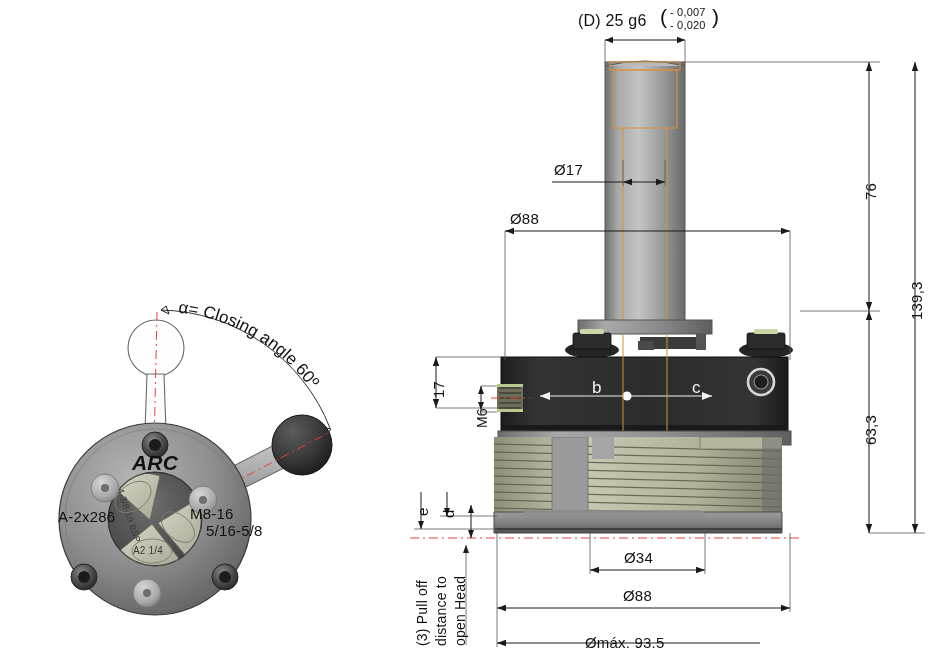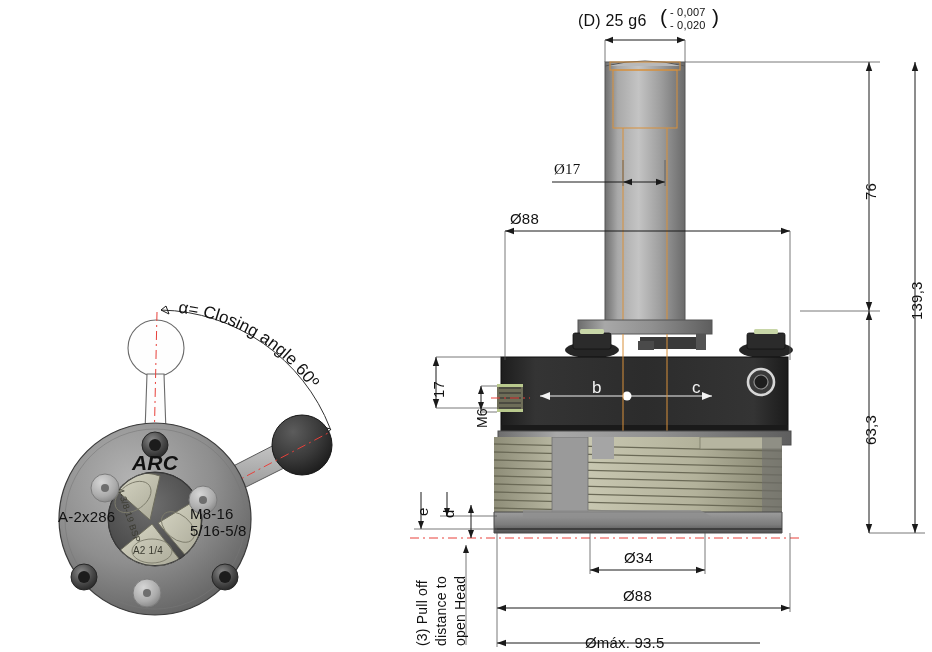--- a/index.html
+++ b/index.html
@@ -357,21 +357,21 @@
       <path d="M 466 545 l -3 8 l 6 0 z" fill="#1a1a1a"></path>
     </g>
   </svg>
 
   <div class="lbl" style="left:578px;top:12px;font-size:16px;">(D) 25 g6</div>
   <div class="lbl" style="left:660px;top:5px;font-size:21px;color:#111;">(</div>
   <div class="lbl sm" style="left:670px;top:6px;font-size:11px;">- 0,007</div>
   <div class="lbl sm" style="left:670px;top:19px;font-size:11px;">- 0,020</div>
   <div class="lbl" style="left:712px;top:5px;font-size:21px;color:#111;">)</div>
 
-  <div class="lbl" style="left:554px;top:161px;font-family:Liberation Serif, serif;">Ø17</div>
+  <div class="lbl" style="left:554px;top:161px;">Ø17</div>
   <div class="lbl" style="left:510px;top:210px;">Ø88</div>
 
   <div class="lbl rot90" style="left:862px;top:200px;">76</div>
   <div class="lbl rot90" style="left:908px;top:320px;">139,3</div>
   <div class="lbl rot90" style="left:862px;top:445px;">63,3</div>
 
   <div class="lbl rot90" style="left:430px;top:398px;">17</div>
   <div class="lbl rot90" style="left:474px;top:428px;font-size:14px;">M6</div>
   <div class="lbl rot90" style="left:414px;top:516px;">e</div>
   <div class="lbl rot90" style="left:440px;top:518px;">d</div>
@@ -383,17 +383,17 @@
   <div class="lbl" style="left:623px;top:587px;">Ø88</div>
   <div class="lbl" style="left:585px;top:622px;margin-top:12px;">Ømáx. 93.5</div>
 
   <div class="lbl rot90" style="left:414px;top:646px;font-size:14px;">(3) Pull off</div>
   <div class="lbl rot90" style="left:433px;top:646px;font-size:14px;">distance to</div>
   <div class="lbl rot90" style="left:452px;top:646px;font-size:14px;">open Head</div>
 
   <div class="lbl" style="left:132px;top:451px;font-size:21px;font-weight:bold;font-style:italic;text-align:center;">ARC</div>
   <div class="lbl" style="left:58px;top:508px;font-size:15px;">A-2x286</div>
   <div class="lbl" style="left:190px;top:505px;font-size:15px;">M8-16</div>
-  <div class="lbl" style="left:190px;top:522px;font-size:15px;">5/16-5/8</div>
+  <div class="lbl" style="left:206px;top:522px;font-size:15px;">5/16-5/8</div>
   <div class="lbl" style="left:133px;top:545px;font-size:10px;color:#3a3a30;">A2   1/4</div>
   <div class="lbl" style="left:125px;top:487px;font-size:9px;color:#3a3a30;transform:rotate(72deg);transform-origin:left top;">4-3/8-19 BSP</div>
 
 </div>
 
 </body></html>

